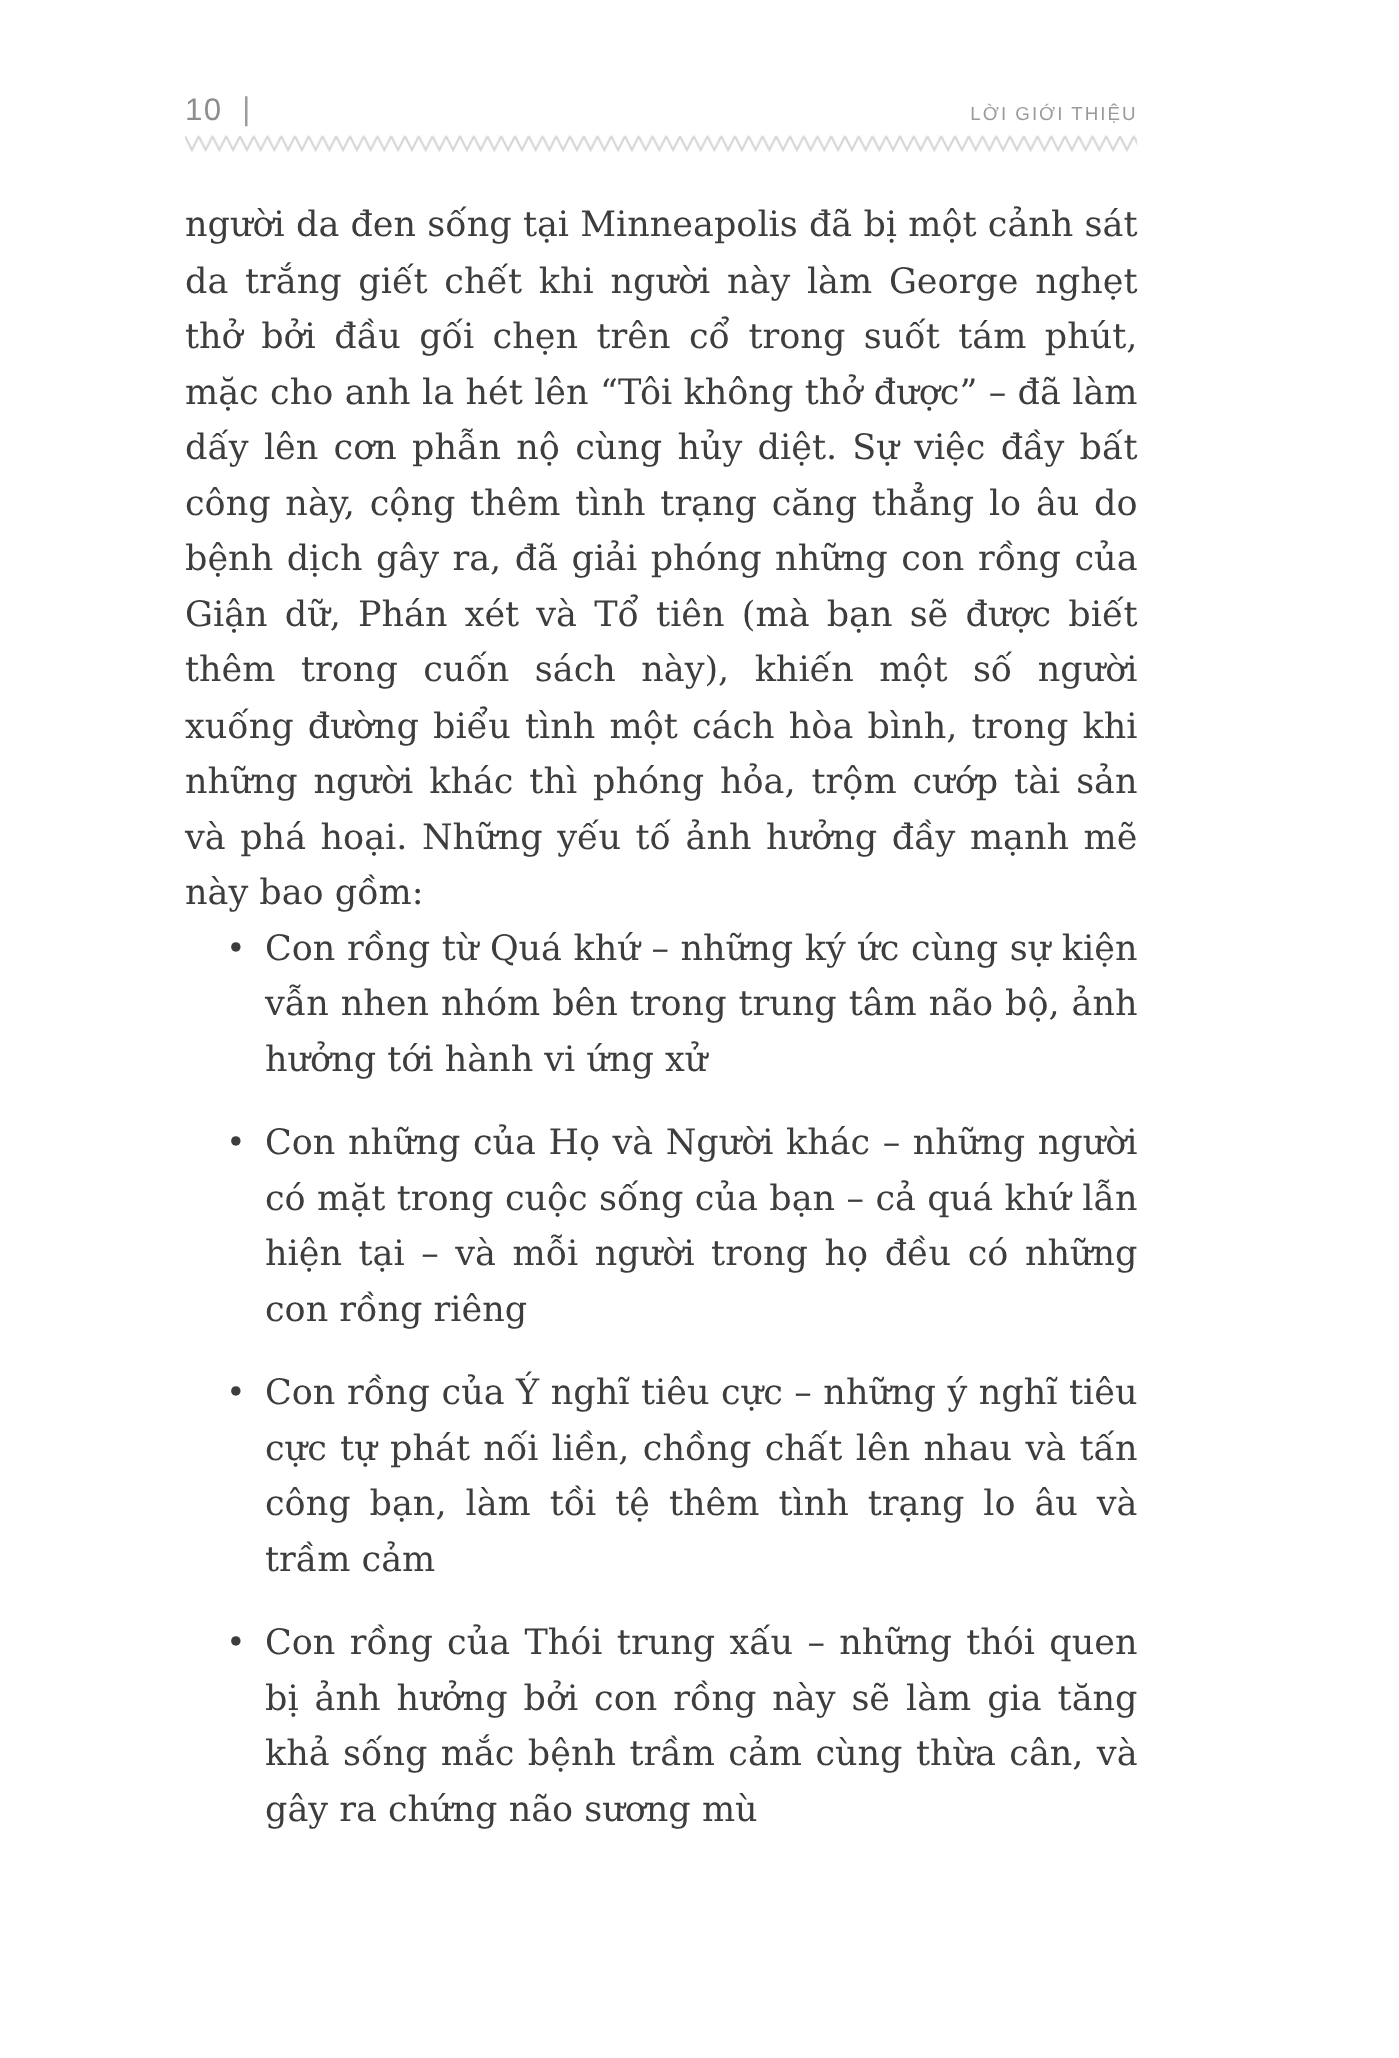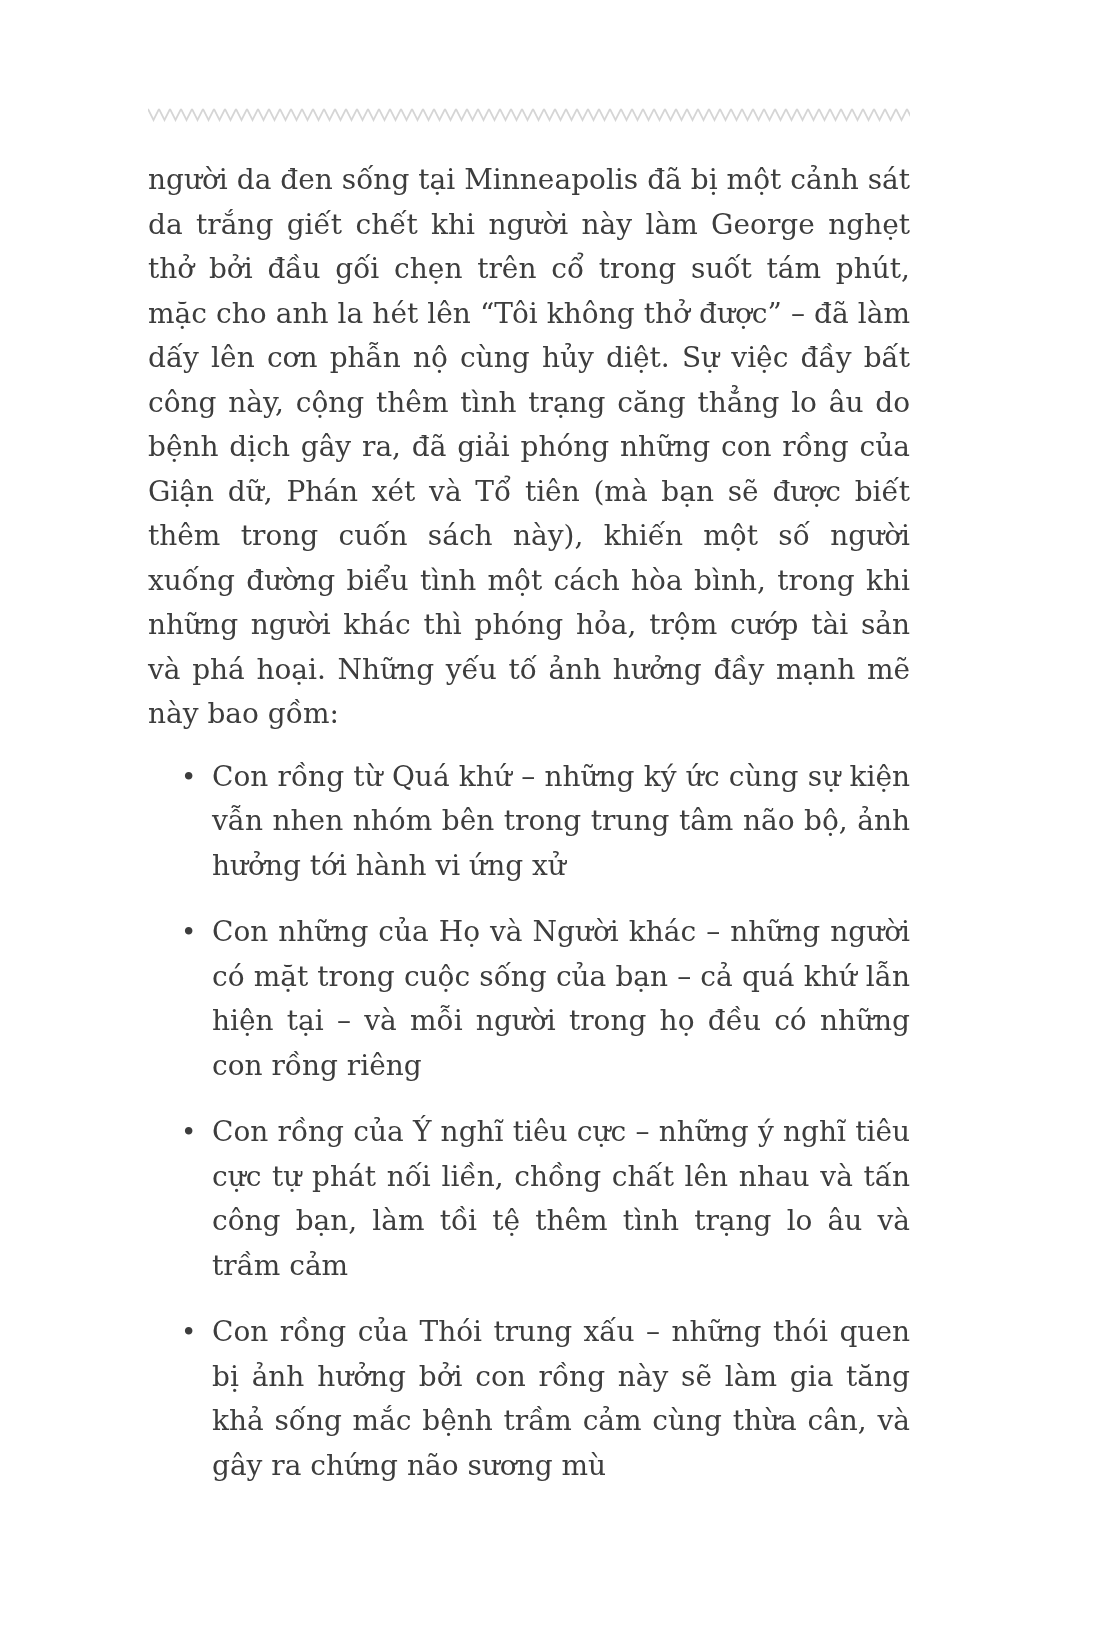--- a/index.html
+++ b/index.html
@@ -62,21 +62,20 @@
     position: absolute;
     top: 158px;
     left: 148px;
     width: 762px;
     color: #3d3d3d;
     font-size: 28px;
     line-height: 44.5px;
     text-align: justify;
   }
   .body-paragraph {
-    margin-bottom: 18px;
   }
   .bullet-list {
     list-style: none;
   }
   .bullet-item {
     position: relative;
     padding-left: 64px;
     margin-bottom: 22px;
     text-align: justify;
   }
@@ -88,20 +87,27 @@
     color: #3d3d3d;
   }
   .dragon-name {
   }
 </style>
 </head>
 <body>
 
 <div class="page">
 
+  <div class="header-row">
+    <div class="page-number-group">
+      <span class="page-number">10</span>
+      <span class="header-sep"></span>
+    </div>
+    <span class="header-title">LỜI GIỚI THIỆU</span>
+  </div>
 
   <div class="zigzag">
     <svg width="762" height="18" aria-hidden="true">
       <defs>
         <pattern id="zz" width="11" height="18" patternUnits="userSpaceOnUse">
           <path d="M0 3 L5.5 14 L11 3" fill="none" stroke="#d5d5d5" stroke-width="1.7"></path>
         </pattern>
       </defs>
       <rect width="762" height="18" fill="url(#zz)"></rect>
     </svg>

